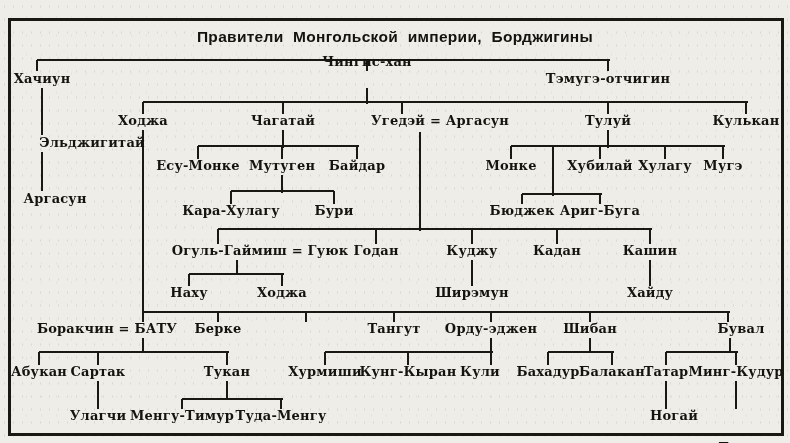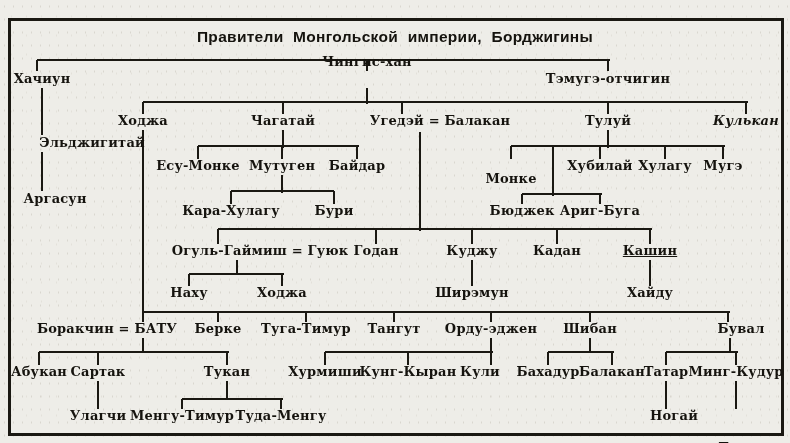--- a/index.html
+++ b/index.html
@@ -114,46 +114,45 @@
     <div class="seg" style="left: 735px; top: 352px; width: 2px; height: 13px; background: rgb(26, 24, 18);"></div>
     <div class="seg" style="left: 665px; top: 381px; width: 2px; height: 28px; background: rgb(26, 24, 18);"></div>
     <div class="seg" style="left: 735px; top: 381px; width: 2px; height: 28px; background: rgb(26, 24, 18);"></div>
     <div class="person" style="left: 42px; top: 71px;">Хачиун</div>
     <div class="person" style="left: 367px; top: 54px;">Чингис-хан</div>
     <div class="person" style="left: 608px; top: 71px;">Тэмугэ-отчигин</div>
     <div class="person" style="left: 52px; top: 135px; margin-left: 40px;">Эльджигитай</div>
     <div class="person" style="left: 55px; top: 191px;">Аргасун</div>
     <div class="person" style="left: 143px; top: 113px;">Ходжа</div>
     <div class="person" style="left: 283px; top: 113px;">Чагатай</div>
-    <div class="person" style="left: 440px; top: 113px;">Угедэй = Балакан</div>
+    <div class="person" style="left: 440px; top: 113px;">Угедэй = Аргасун</div>
     <div class="person" style="left: 608px; top: 113px;">Тулуй</div>
-    <div class="person" style="left: 746px; top: 113px; font-style: italic;">Кулькан</div>
+    <div class="person" style="left: 746px; top: 113px;">Кулькан</div>
     <div class="person" style="left: 198px; top: 158px;">Есу-Монке</div>
     <div class="person" style="left: 282px; top: 158px;">Мутуген</div>
     <div class="person" style="left: 357px; top: 158px;">Байдар</div>
-    <div class="person" style="left: 511px; top: 158px; margin-top: 13px;">Монке</div>
+    <div class="person" style="left: 511px; top: 158px;">Монке</div>
     <div class="person" style="left: 600px; top: 158px;">Хубилай</div>
     <div class="person" style="left: 665px; top: 158px;">Хулагу</div>
     <div class="person" style="left: 723px; top: 158px;">Мугэ</div>
     <div class="person" style="left: 231px; top: 203px;">Кара-Хулагу</div>
     <div class="person" style="left: 334px; top: 203px;">Бури</div>
     <div class="person" style="left: 522px; top: 203px;">Бюджек</div>
     <div class="person" style="left: 600px; top: 203px;">Ариг-Буга</div>
     <div class="person" style="left: 240px; top: 243px; margin-left: 20px;">Огуль-Гаймиш = Гуюк</div>
     <div class="person" style="left: 376px; top: 243px;">Годан</div>
     <div class="person" style="left: 472px; top: 243px;">Куджу</div>
     <div class="person" style="left: 557px; top: 243px;">Кадан</div>
-    <div class="person" style="left: 650px; top: 243px; text-decoration: underline;">Кашин</div>
+    <div class="person" style="left: 650px; top: 243px;">Кашин</div>
     <div class="person" style="left: 189px; top: 285px;">Наху</div>
     <div class="person" style="left: 282px; top: 285px;">Ходжа</div>
     <div class="person" style="left: 472px; top: 285px;">Ширэмун</div>
     <div class="person" style="left: 650px; top: 285px;">Хайду</div>
     <div class="person" style="left: 107px; top: 321px;">Боракчин = БАТУ</div>
     <div class="person" style="left: 218px; top: 321px;">Берке</div>
-    <div class="person" style="left: 306px; top: 321px;">Туга-Тимур</div>
     <div class="person" style="left: 394px; top: 321px;">Тангут</div>
     <div class="person" style="left: 491px; top: 321px;">Орду-эджен</div>
     <div class="person" style="left: 590px; top: 321px;">Шибан</div>
     <div class="person" style="left: 741px; top: 321px;">Бувал</div>
     <div class="person" style="left: 39px; top: 364px;">Абукан</div>
     <div class="person" style="left: 98px; top: 364px;">Сартак</div>
     <div class="person" style="left: 227px; top: 364px;">Тукан</div>
     <div class="person" style="left: 325px; top: 364px;">Хурмиши</div>
     <div class="person" style="left: 408px; top: 364px;">Кунг-Кыран</div>
     <div class="person" style="left: 480px; top: 364px; text-align: right;">Кули</div>

